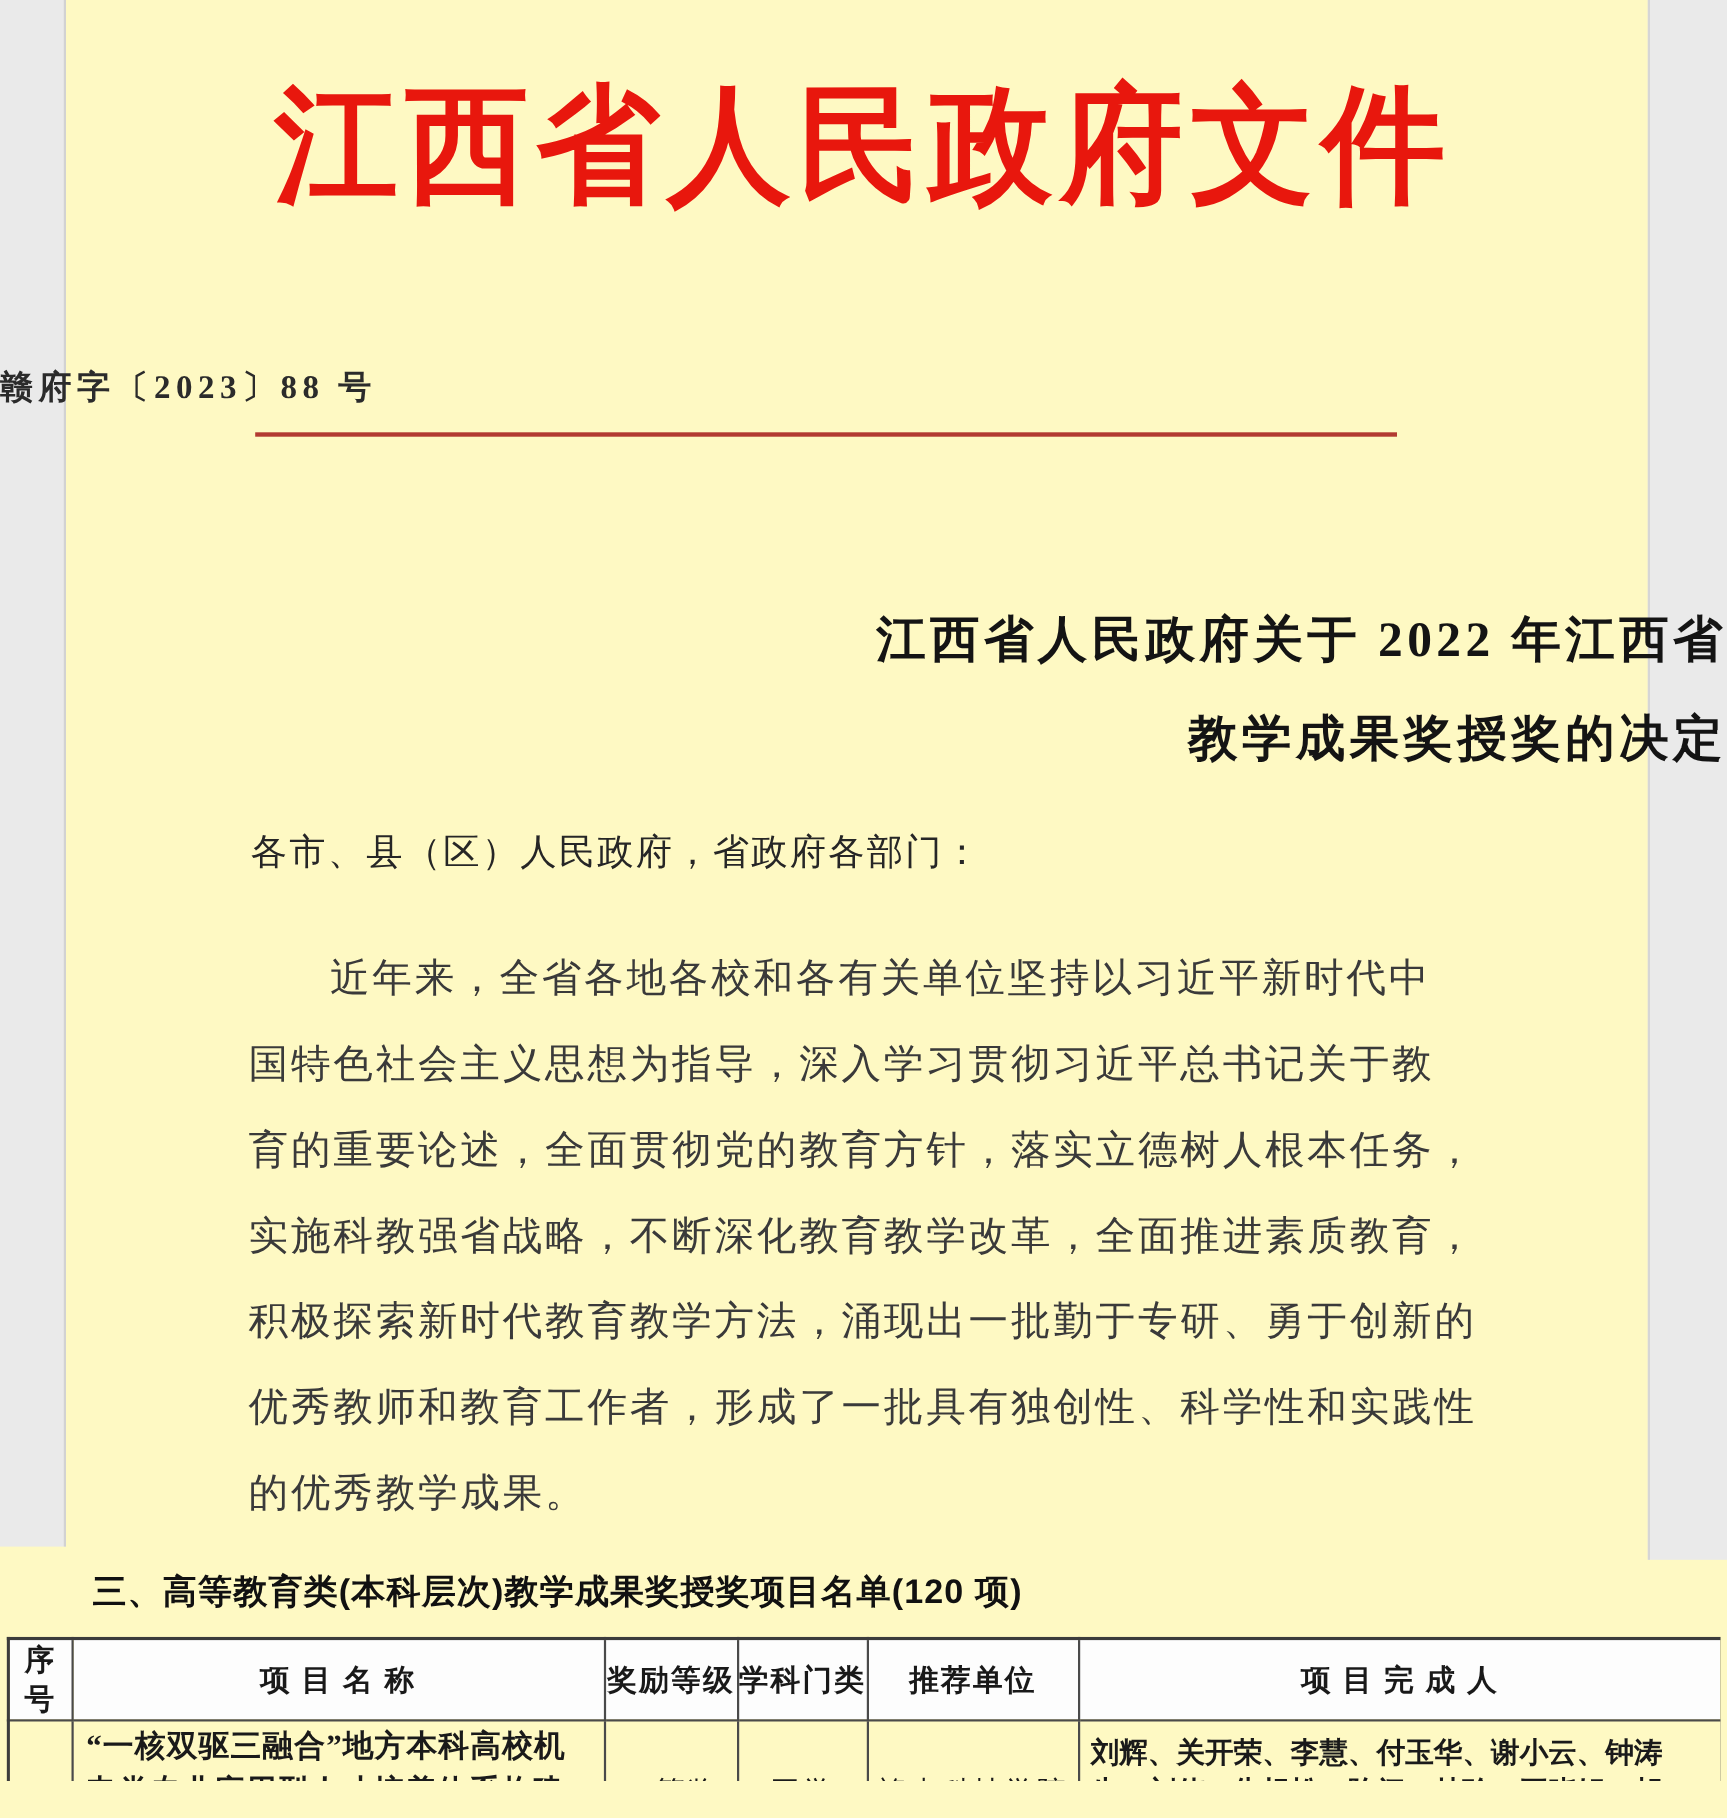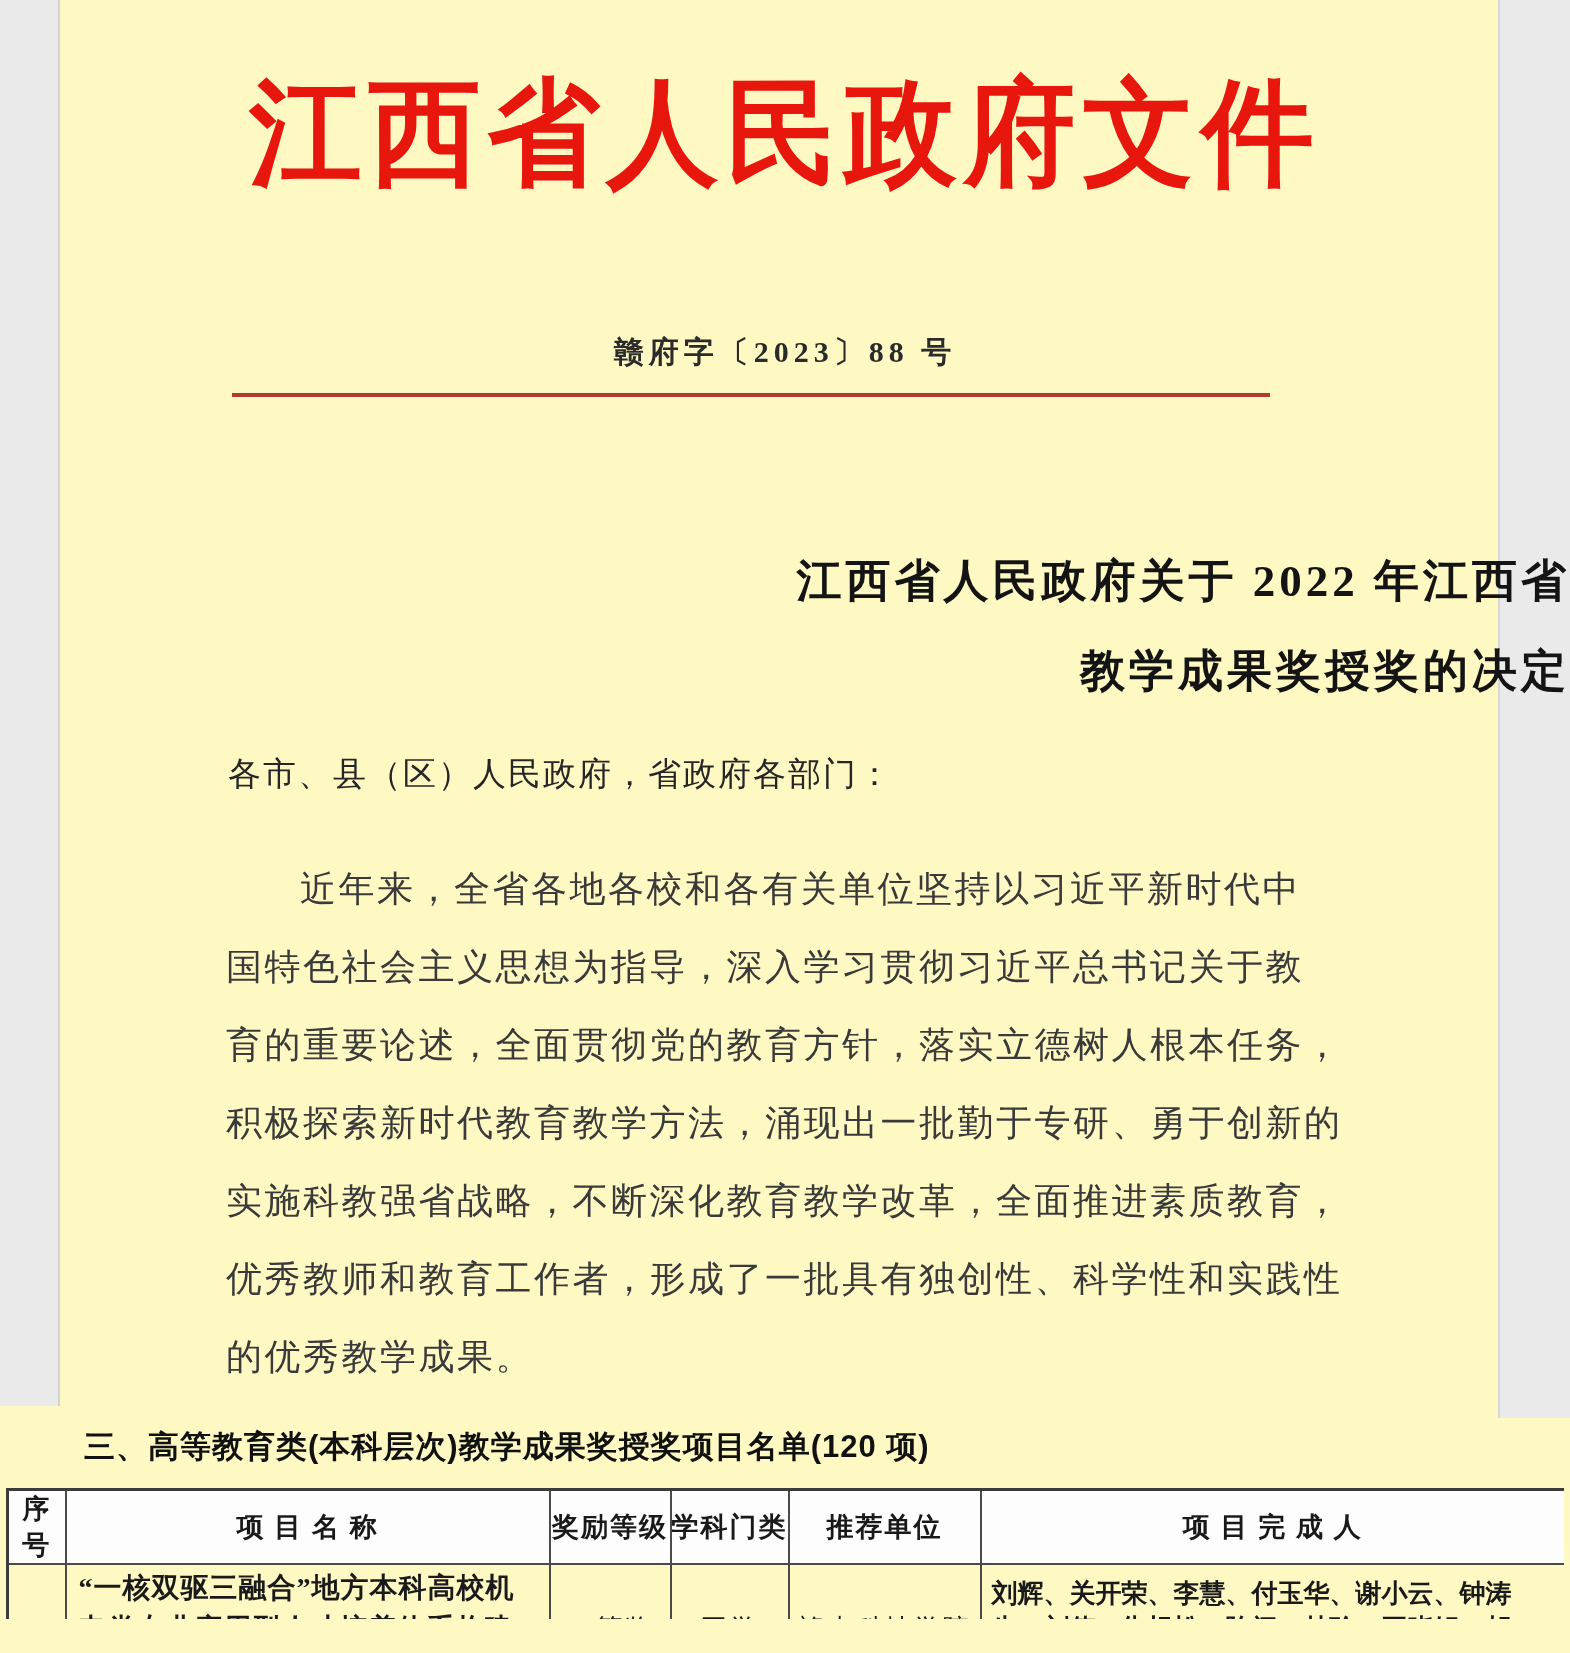--- a/index.html
+++ b/index.html
@@ -19,21 +19,21 @@
   .header-title {
     position:absolute; top:44px; left:0; right:0;
     text-align:center; font-size:112px; line-height:178px;
     font-weight:bold; letter-spacing:7px;
     color:var(--header-red, #e8170d);
     transform:scaleY(1.04);
   }
 
   .doc-number {
     position:absolute; top:332px; left:0; right:0;
-    text-align:center; font-size:30px; letter-spacing:5px; color:#2b2b2b;
+    font-size:30px; letter-spacing:5px; color:#2b2b2b;
     font-weight:bold;
   }
 
   .red-divider {
     position:absolute; top:393px; left:232px; width:1038px; height:4px;
     background:var(--rule-red, #b23b31);
   }
 
   .doc-title {
     position:absolute; top:536px; left:0; right:0;
@@ -94,22 +94,22 @@
     <div>江西省人民政府关于 2022 年江西省</div>
     <div>教学成果奖授奖的决定</div>
   </div>
 
   <div class="salutation">各市、县（区）人民政府，省政府各部门：</div>
 
   <div class="body-paragraph">
     <div class="body-line indent">近年来，全省各地各校和各有关单位坚持以习近平新时代中</div>
     <div class="body-line">国特色社会主义思想为指导，深入学习贯彻习近平总书记关于教</div>
     <div class="body-line">育的重要论述，全面贯彻党的教育方针，落实立德树人根本任务，</div>
+    <div class="body-line">实施科教强省战略，不断深化教育教学改革，全面推进素质教育，</div>
     <div class="body-line">积极探索新时代教育教学方法，涌现出一批勤于专研、勇于创新的</div>
-    <div class="body-line">实施科教强省战略，不断深化教育教学改革，全面推进素质教育，</div>
     <div class="body-line">优秀教师和教育工作者，形成了一批具有独创性、科学性和实践性</div>
     <div class="body-line">的优秀教学成果。</div>
   </div>
 
   <div class="awards-heading">三、高等教育类(本科层次)教学成果奖授奖项目名单(120 项)</div>
 
   <div class="table-wrap">
     <table class="awards">
       <colgroup>
         <col style="width:58px">

